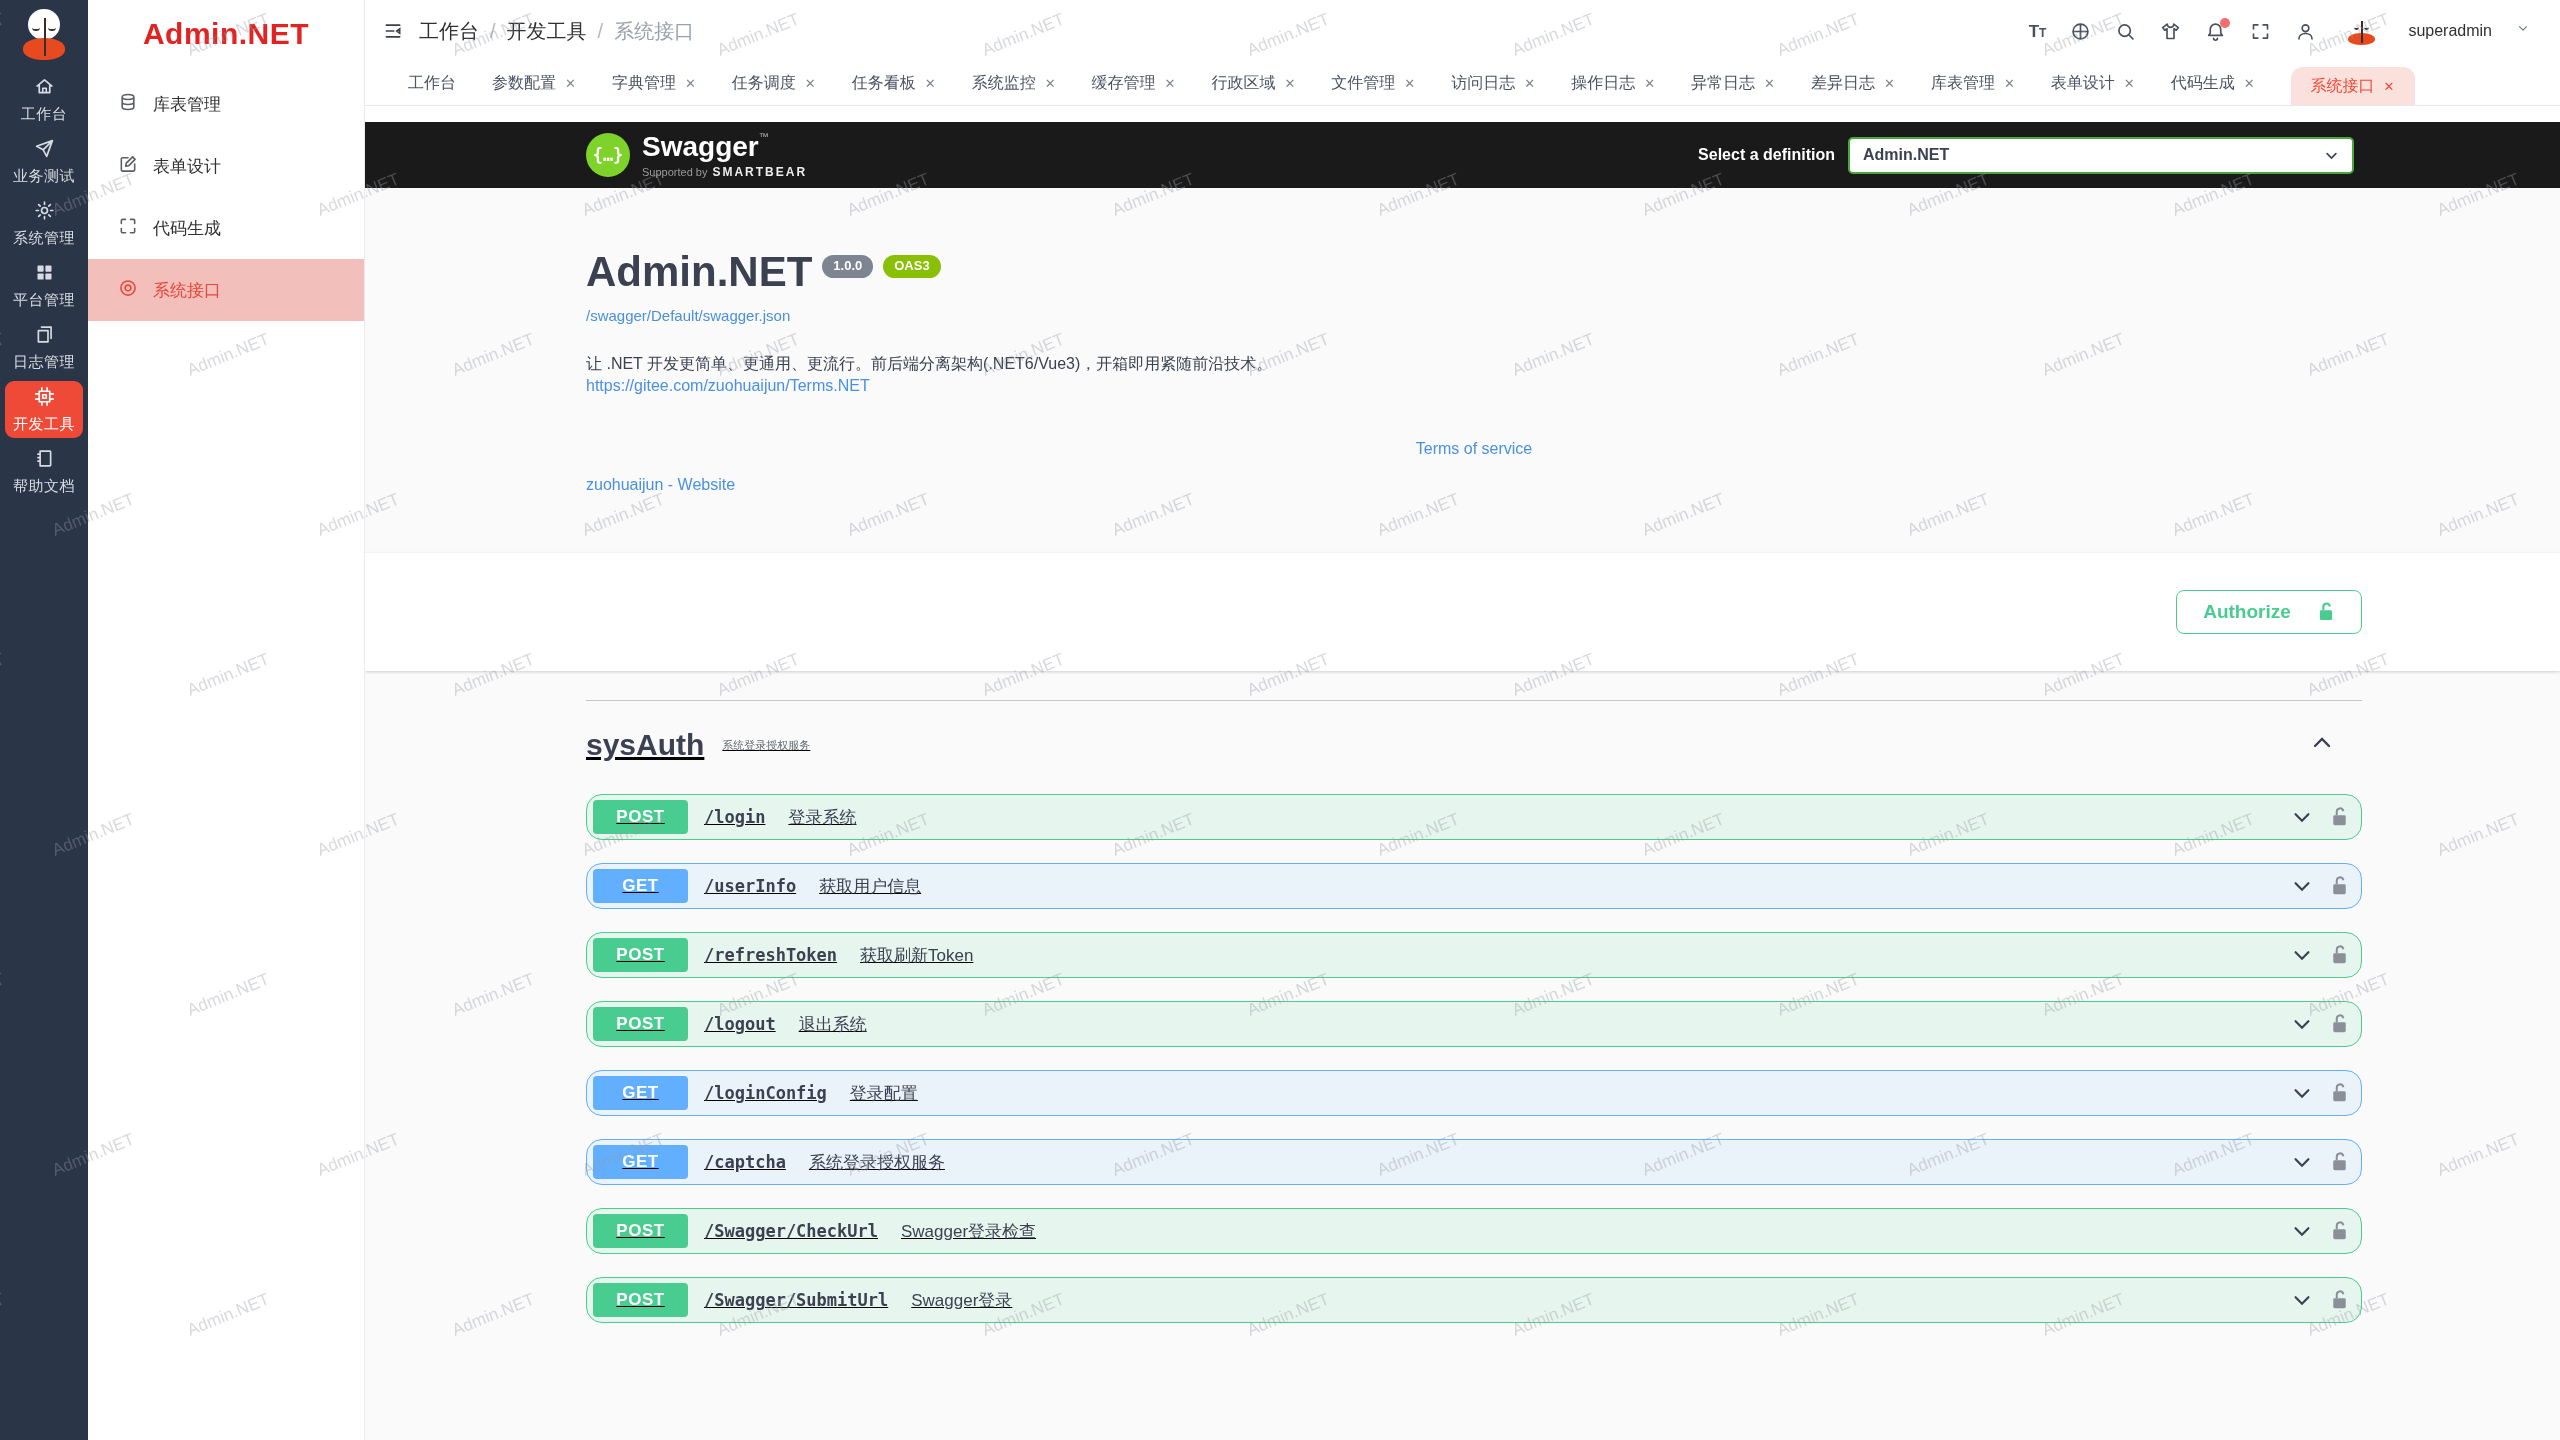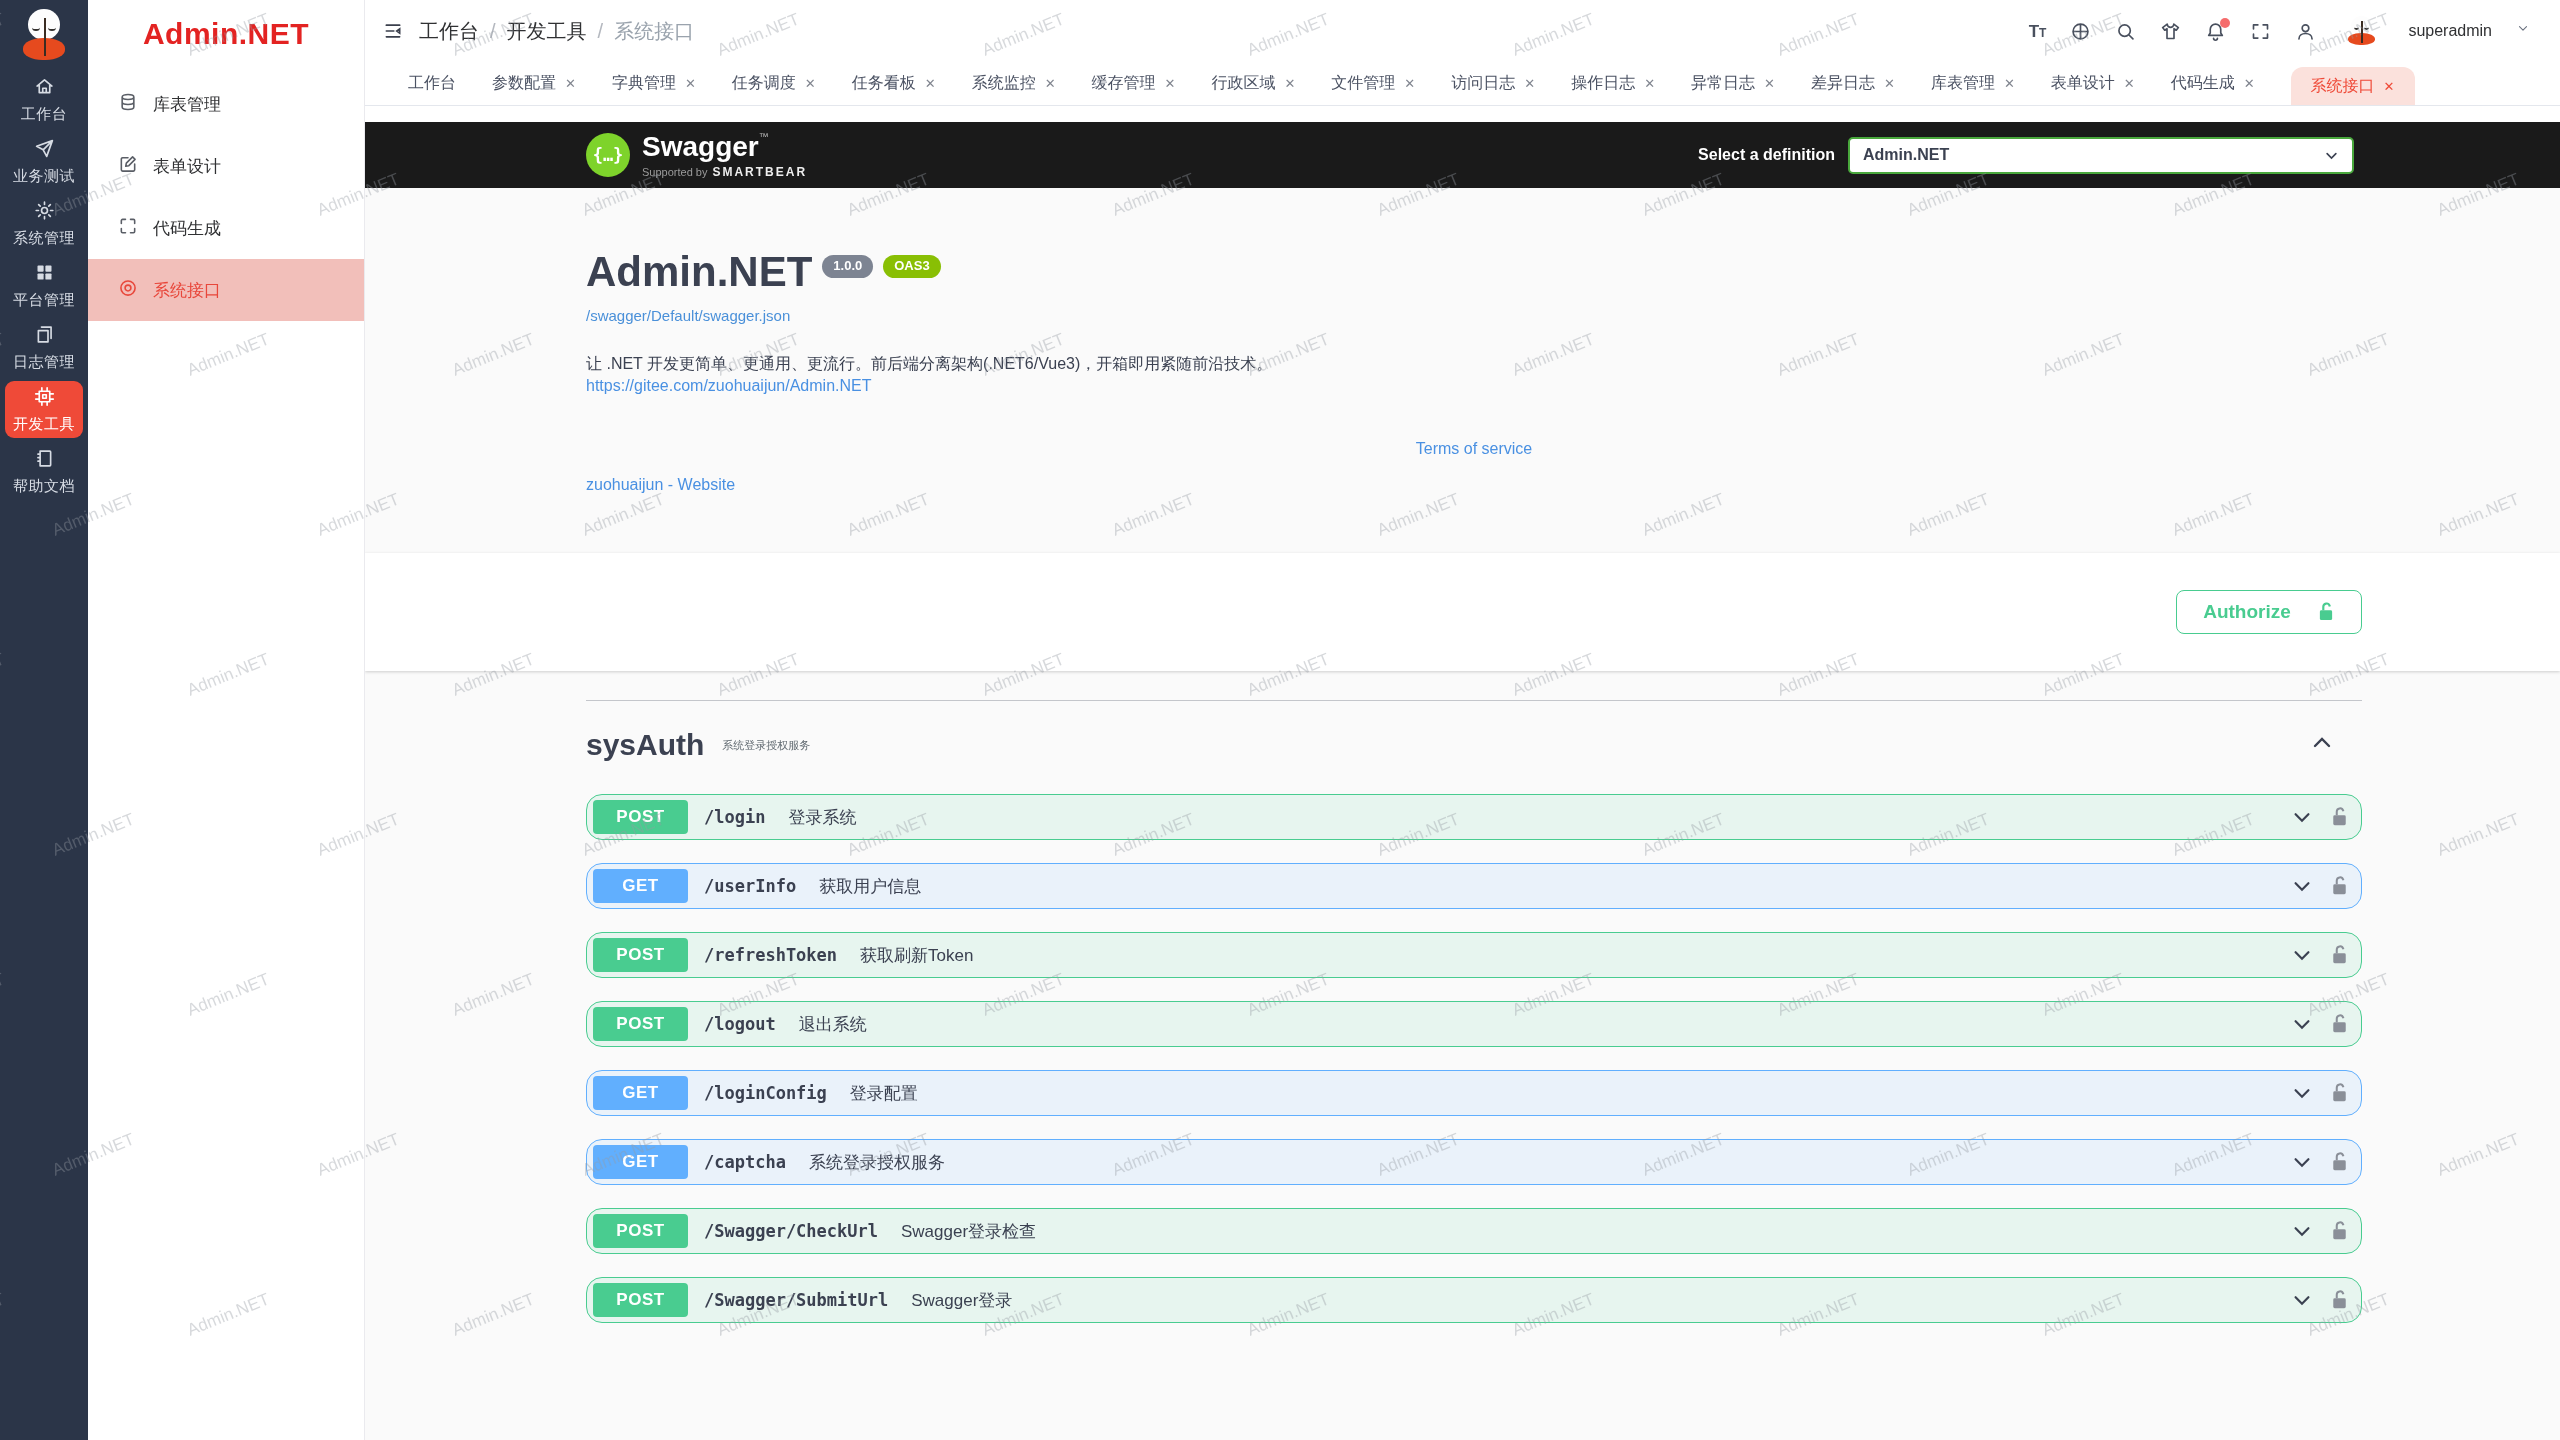--- a/index.html
+++ b/index.html
@@ -112,21 +112,21 @@
   .ln.mail { margin-top:5px; }
   .scheme { margin-top:57px; background:#fff; box-shadow:0 1px 3px rgba(0,0,0,.18);
     height:118px; display:flex; align-items:center; flex-shrink:0; }
   .scheme .sw-col { display:flex; justify-content:flex-end; }
   .authorize { width:186px; height:44px; background:#fff; border:1.5px solid var(--post);
     border-radius:8px; color:var(--post); font-weight:bold; font-size:19px;
     display:flex; align-items:center; justify-content:center; gap:26px; cursor:pointer;
     font-family:"Liberation Sans", sans-serif; }
   .authorize svg { width:18px; height:22px; }
 
-  .sections { border-top:1px solid rgba(59,65,81,.28); margin-top:29px; padding-top:21px; }
+  .sections { border-top:1px solid rgba(59,65,81,.28); margin-top:29px; padding-top:21px;text-decoration:underline; }
   .tag-head { display:flex; align-items:center; height:46px; cursor:pointer; }
   .tag-name { font-size:30px; font-weight:bold; color:#3b4151; }
   .tag-desc { font-size:11px; color:#616a71; margin-left:18px;text-align:right; }
   .tag-arrow { margin-left:auto; margin-right:28px; }
   .tag-arrow svg { width:24px; height:24px; color:#3b4151; }
   .ops { margin-top:26px; }
   .tag.second { margin-top:41px; }
   .tag.second .tag-head { border-bottom:1px solid rgba(59,65,81,.28); padding-bottom:16px; height:60px; }
 
   .opblock { height:46px; border:1px solid; border-radius:16px; display:flex; align-items:center;
@@ -421,21 +421,21 @@
       <div class="sw-scroll">
         <div class="sw-info sw-col">
           <h1>
             <span>Admin.NET</span>
             <span class="pill gray">1.0.0</span>
             <span class="pill green">OAS3</span>
           </h1>
           <a class="spec">/swagger/Default/swagger.json</a>
           <div class="descwrap">
             <span>让 .NET 开发更简单、更通用、更流行。前后端分离架构(.NET6/Vue3)，开箱即用紧随前沿技术。</span><br>
-            <a>https://gitee.com/zuohuaijun/Admin.NET</a>
+            <a>https://gitee.com/zuohuaijun/Terms.NET</a>
           </div>
           <a class="ln terms">Terms of service</a>
           <a class="ln site">zuohuaijun - Website</a>
         </div>
 
         <div class="scheme">
           <div class="sw-col">
             <button class="authorize">
               <span>Authorize</span>
               <svg viewBox="0 0 20 24" fill="currentColor">

